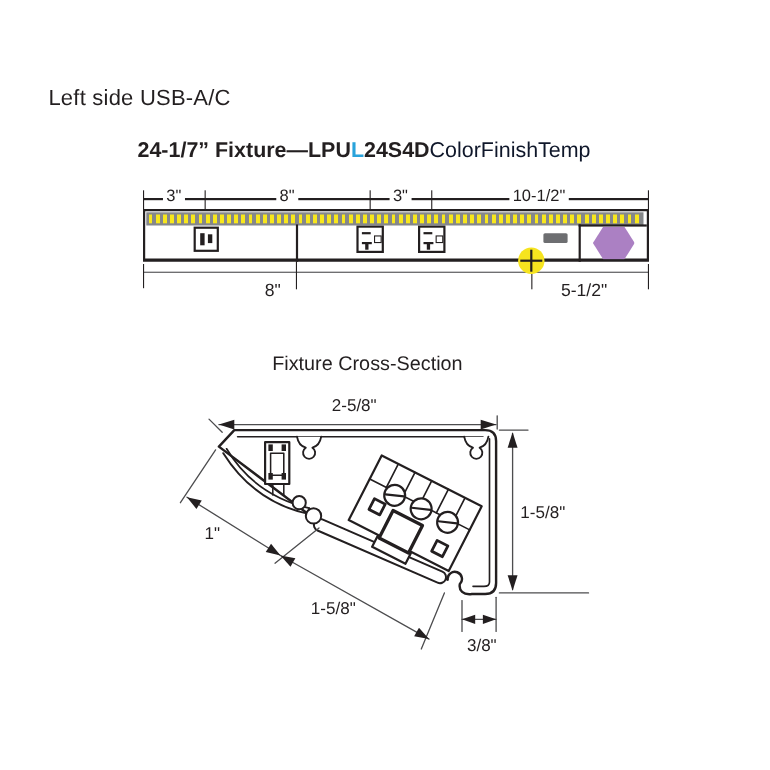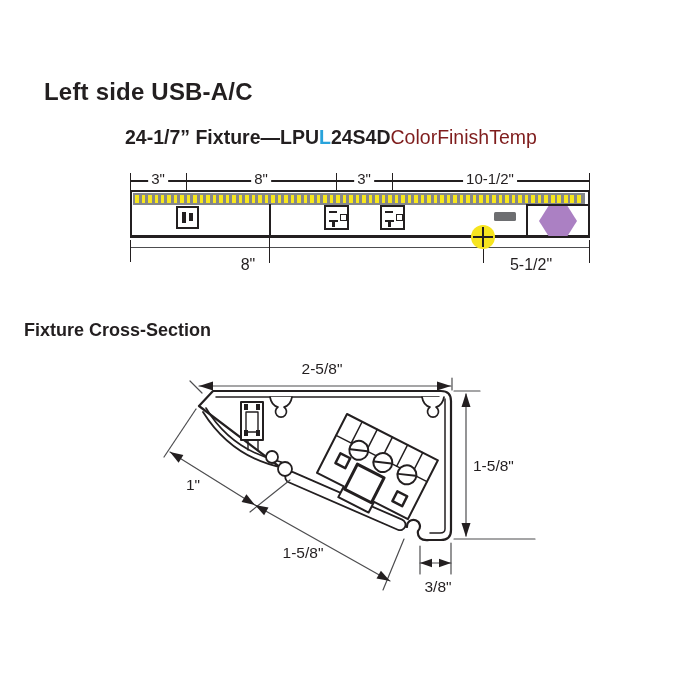--- a/index.html
+++ b/index.html
@@ -2,24 +2,24 @@
 <html><head>
 <meta charset="utf-8">
 <style>
   html,body{margin:0;padding:0;}
   body{
     width:700px;height:700px;position:relative;background:#ffffff;
     font-family:"Liberation Sans", sans-serif;color:#231f20;overflow:hidden;
   }
   .abs{position:absolute;}
   
-  .doc-title{left:44px;top:78px;font-size:24px;font-weight:bold;letter-spacing:.2px;}
+  .doc-title{left:44px;top:78px;font-size:20px;font-weight:normal;letter-spacing:.2px;}
   .subtitle{left:125px;top:126px;font-size:19.5px;font-weight:bold;white-space:nowrap;}
   .subtitle .accent{color:#29a3db;}
-  .subtitle .accent-light{color:#7f1d1d;font-weight:normal;}
+  .subtitle .accent-light{color:#0f172a;font-weight:normal;}
   
   .dimline{background:#231f20;}
   .dimlabel{
     font-size:15px;background:#fff;padding:0 3px;transform:translateX(-50%);
     white-space:nowrap;line-height:1.1;
   }
   .dimlabel-lg{font-size:16px;}
   .fixture-body{
     left:130px;top:190px;width:456px;height:43px;background:#fff;
     border:2px solid #231f20;border-bottom-width:3px;
@@ -31,21 +31,21 @@
   }
   .port-box{border:2.5px solid #231f20;background:#fff;position:absolute;}
   .bar{position:absolute;background:#231f20;}
   .sq-outline{position:absolute;border:1.5px solid #231f20;}
   .switch-blob{left:494px;top:212px;width:22px;height:9px;background:#6d6e71;border-radius:1.5px;}
   .hexagon{
     left:539px;top:206px;width:38px;height:30px;background:#ab80c3;
     clip-path:polygon(25% 0,75% 0,100% 50%,75% 100%,25% 100%,0 50%);
   }
   .knockout{left:471px;top:225px;width:24px;height:24px;border-radius:50%;background:#f6e41f;z-index:5;}
-  .cross-heading{left:0;top:320px;width:668px;text-align:left;font-size:18px;font-weight:bold;padding-left:24px;}
+  .cross-heading{left:0;top:320px;width:668px;text-align:center;font-size:18px;font-weight:normal;}
   svg text{font-family:"Liberation Sans",sans-serif;font-size:15.5px;fill:#231f20;}
 </style>
 </head>
 <body>
 
 <div class="abs doc-title">Left side USB-A/C</div>
 <div class="abs subtitle">
   <span>24-1/7” Fixture—LPU</span><span class="accent">L</span><span>24S4D</span><span class="accent-light">ColorFinishTemp</span>
 </div>
 

